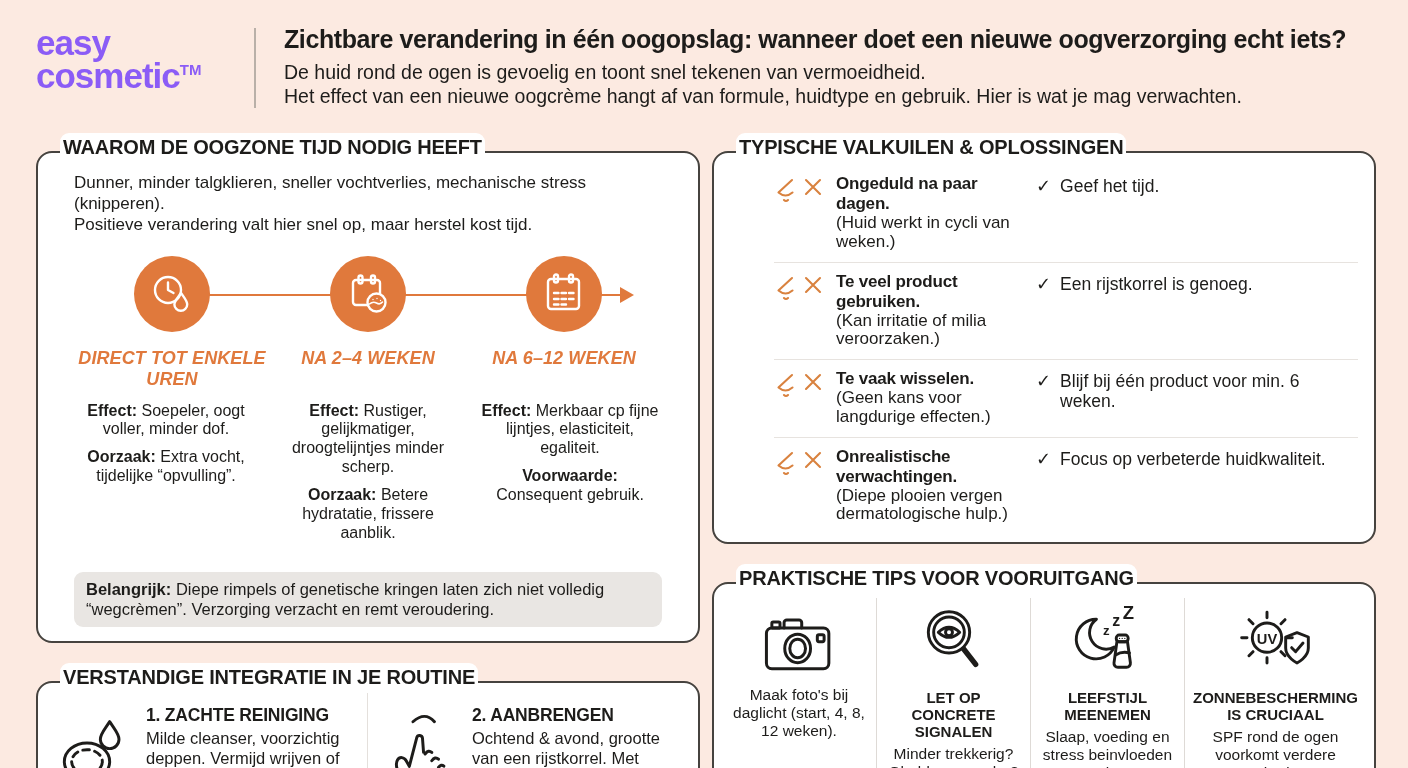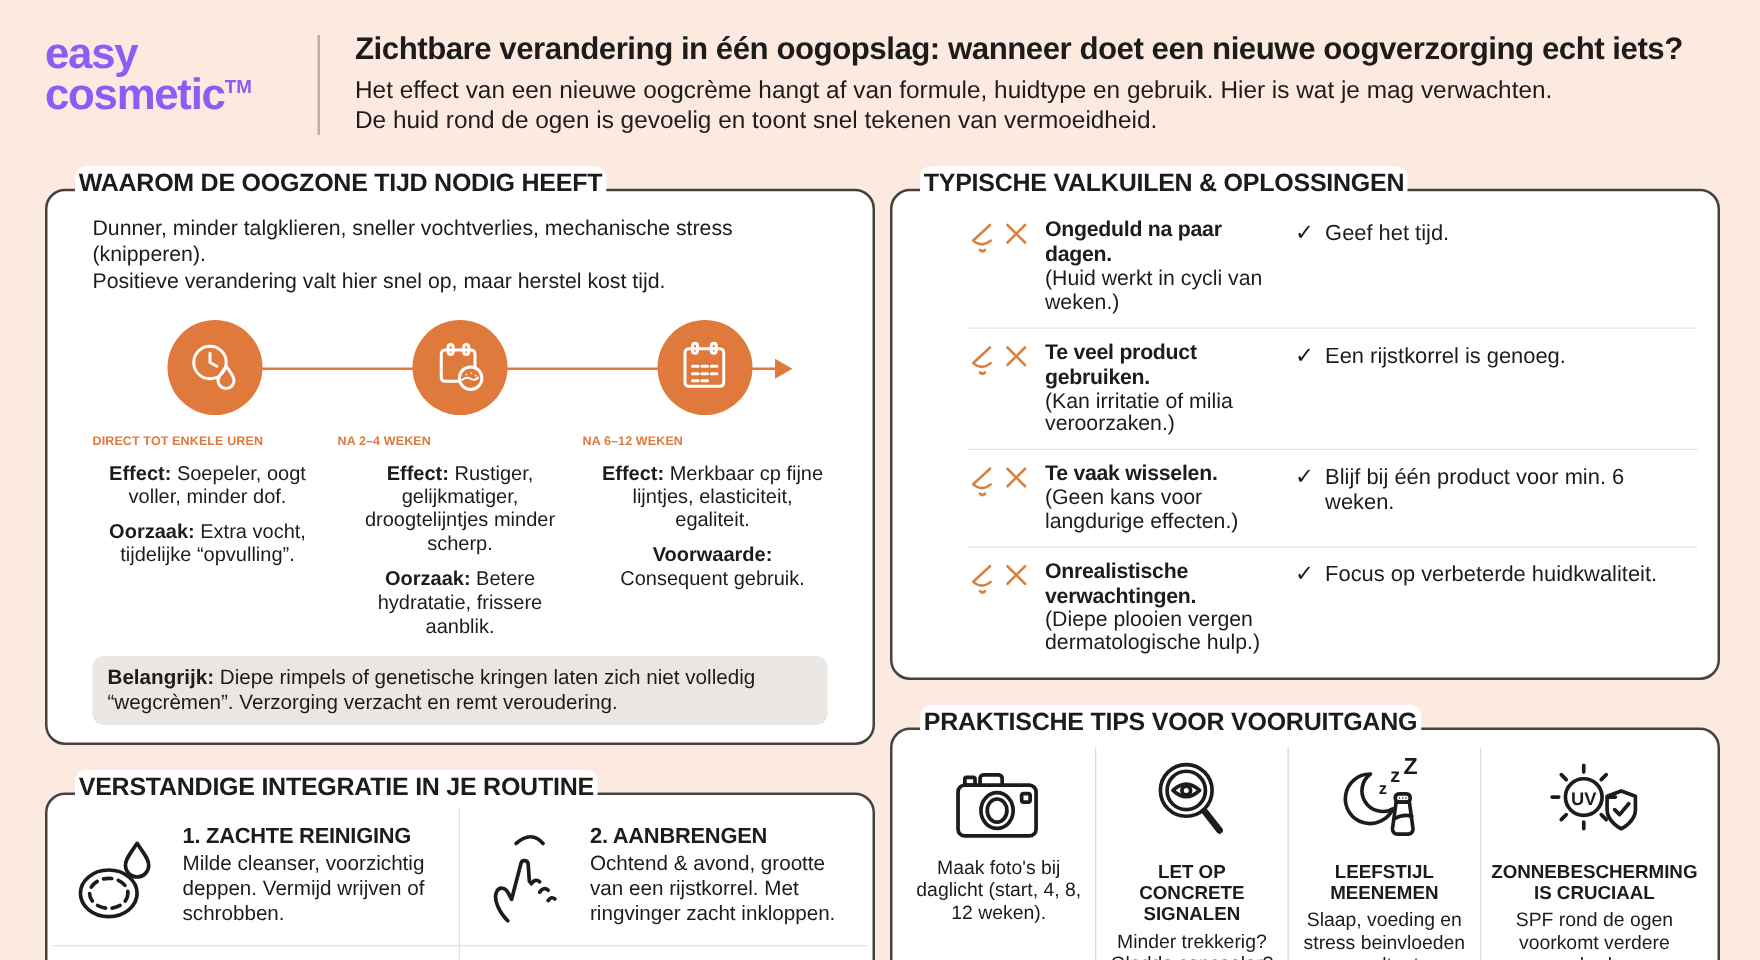--- a/index.html
+++ b/index.html
@@ -29,25 +29,25 @@
   .why-body{padding:20px 36px 14px;}
   .why-intro{font-size:17px;line-height:1.22;margin:0;}
   .timeline{position:relative;margin-top:14px;height:96px;}
   .tl-line{position:absolute;left:110px;right:42px;top:44px;height:0;border-top:2.5px solid #e0793c;}
   .tl-arrow{position:absolute;right:28px;top:37px;width:0;height:0;
     border-left:14px solid #e0793c;border-top:8px solid transparent;border-bottom:8px solid transparent;}
   .tl-row{position:relative;display:grid;grid-template-columns:1fr 1fr 1fr;z-index:1;}
   .tl-cell{display:flex;justify-content:center;}
   .tl-circle{width:76px;height:76px;border-radius:50%;background:#e0793c;display:flex;align-items:center;justify-content:center;margin-top:6px;}
   .tl-labels{display:grid;grid-template-columns:1fr 1fr 1fr;margin-top:2px;}
-  .tl-label{text-align:left;color:#e0793c;font-weight:800;font-size:10px;letter-spacing:0.1px;}
+  .tl-label{text-align:center;color:#e0793c;font-weight:800;font-size:18px;letter-spacing:0.1px;font-style:italic;}
   .tl-details{display:grid;grid-template-columns:1fr 1fr 1fr;gap:18px;margin-top:12px;}
   .tl-detail{font-size:16px;line-height:1.18;}
   .tl-detail p{margin:0 0 9px 0;text-align:center;}
-  .note-box{background:#e9e6e3;border-radius:9px;padding:8px 12px;font-size:16.5px;line-height:1.2;margin-top:4px;}
+  .note-box{background:#e9e6e3;border-radius:9px;padding:8px 12px;font-size:16.5px;line-height:1.2;margin-top:20px;}
   
   .rt-grid{display:grid;grid-template-columns:1fr 1fr;padding:6px 4px;}
   .rt-cell{display:flex;gap:14px;padding:16px 14px 14px 16px;align-items:flex-start;}
   .rt-cell.bdr-r{border-right:1.5px solid #e4e0dc;}
   .rt-cell.bdr-b{border-bottom:1.5px solid #e4e0dc;align-items:flex-end;}
   .rt-icon{flex:0 0 74px;display:flex;justify-content:center;}
   .rt-title{font-size:17.5px;font-weight:800;margin:0 0 3px 0;letter-spacing:-0.2px;}
   .rt-text{font-size:16.5px;line-height:1.2;margin:0;}
   
   .pf-body{padding:12px 16px 8px;margin-left:44px;}
@@ -75,22 +75,22 @@
 <body>
 
 <div class="header">
   <div class="logo">
     <span>easy</span><br>
     <span>cosmetic</span><sup>TM</sup>
   </div>
   <div class="hdr-divider"></div>
   <div>
     <h1 class="hdr-title">Zichtbare verandering in één oogopslag: wanneer doet een nieuwe oogverzorging echt iets?</h1>
+    <p class="hdr-sub">De huid rond de ogen is gevoelig en toont snel tekenen van vermoeidheid.</p>
     <p class="hdr-sub">Het effect van een nieuwe oogcrème hangt af van formule, huidtype en gebruik. Hier is wat je mag verwachten.</p>
-    <p class="hdr-sub">De huid rond de ogen is gevoelig en toont snel tekenen van vermoeidheid.</p>
   </div>
 </div>
 
 <div class="main">
 
   <div class="col">
 
     <div class="panel-wrap">
       <div class="panel-label">WAAROM DE OOGZONE TIJD NODIG HEEFT</div>
       <div class="panel">

